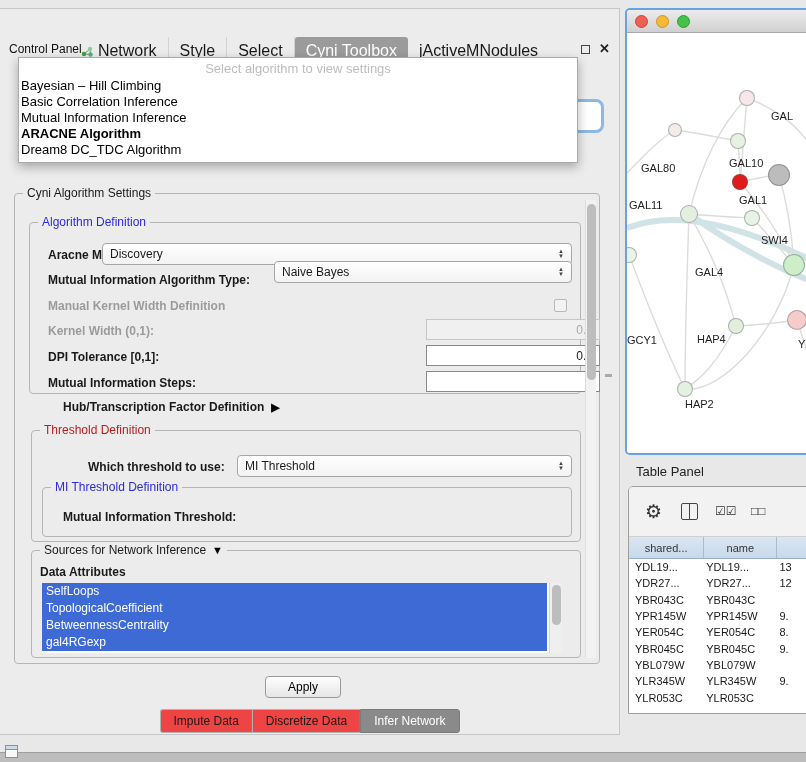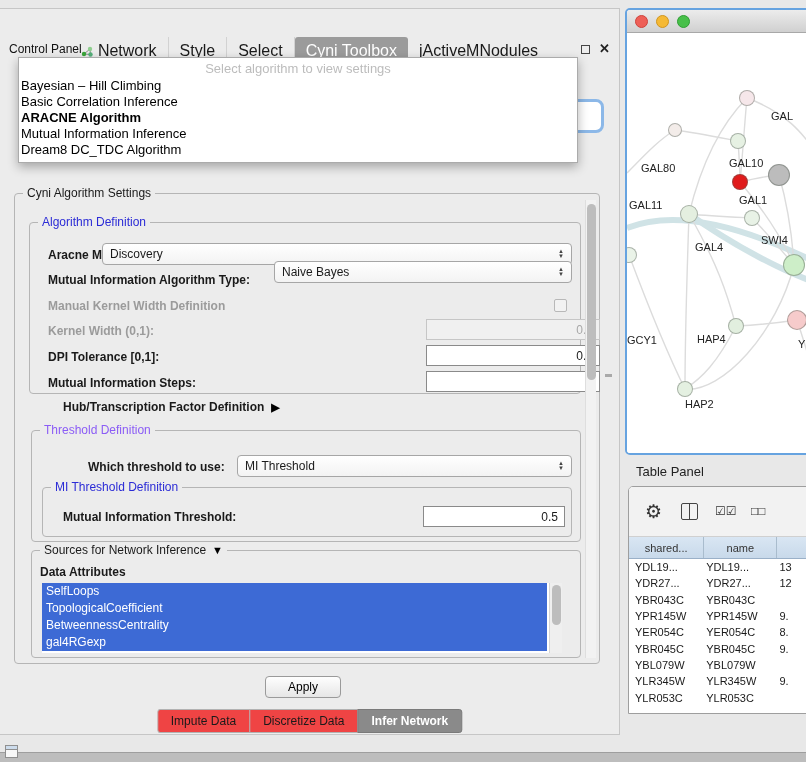--- a/index.html
+++ b/index.html
@@ -24,21 +24,21 @@
   .popup-placeholder { color:#bcbcbc; text-align:center; font-size:13px; height:18px; line-height:18px; }
   .algo-item { font-size:13px; height:16px; line-height:16px; padding-left:2px; color:#000; }
   .algo-item.sel { font-weight:bold; }
 
   .combo-fragment { position:absolute; left:560px; top:90px; width:44px; height:34px; border:3px solid #8cb8e8; border-radius:8px; background:#fff; z-index:1; }
 
   
   .group { position:absolute; border:1px solid #b5b5b5; border-radius:4px; }
   .group-title { position:absolute; top:-8px; left:8px; background:#ececec; padding:0 4px; font-size:12px; white-space:nowrap; }
   .blue-title { color:#2b2bd6; }
-  .green-title { color:#8b5cf6; }
+  .green-title { color:#b91c1c; }
 
   .settings-group { left:14px; top:184px; width:586px; height:471px; }
 
   .algo-def { left:14px; top:28px; width:552px; height:172px; }
   .row-label { position:absolute; font-weight:bold; font-size:12px; white-space:nowrap; }
   .row-label.disabled { color:#9b9b9b; }
   .combo { position:absolute; height:22px; border:1px solid #a6a6a6; border-radius:4px; background:linear-gradient(#ffffff,#f3f3f3); display:flex; align-items:center; padding:0 7px; font-size:12px; }
   .combo-arrows { margin-left:auto; display:flex; flex-direction:column; align-items:center; color:#444; }
   .combo-arrows span { font-size:6px; line-height:5px; }
   .field { position:absolute; height:21px; border:1px solid #8a8a8a; background:#fff; display:flex; align-items:center; justify-content:flex-end; padding:0 6px; font-size:12px; }
@@ -60,21 +60,21 @@
   .attr-thumb { position:absolute; left:2px; top:2px; width:9px; height:40px; background:#bdbdbd; border-radius:5px; }
 
   .settings-scrollbar { position:absolute; right:3px; top:6px; width:11px; height:458px; background:#f2f2f2; border-left:1px solid #dedede; }
   .settings-thumb { position:absolute; left:1px; top:4px; width:9px; height:176px; background:#bdbdbd; border-radius:5px; }
 
   .apply-btn { position:absolute; left:265px; top:667px; width:76px; height:22px; border:1px solid #9a9a9a; border-radius:4px; background:linear-gradient(#fefefe,#e6e6e6); font-size:12px; font-family:"Liberation Sans",sans-serif; }
 
   .bottom-tabs { position:absolute; left:50%; transform:translateX(-50%); top:700px; display:flex; font-size:12px; }
   .b-tab { padding:4px 13px; background:#ef4444; border:1px solid #b2b2b2; border-right:none; color:#1a1a1a; white-space:nowrap; }
   .b-tab:first-child { border-radius:3px 0 0 3px; }
-  .b-tab:last-child { border-right:1px solid #b2b2b2; border-radius:0 3px 3px 0;font-weight:bold; }
+  .b-tab:last-child { border-right:1px solid #b2b2b2; border-radius:0 3px 3px 0; }
   .b-tab.active { background:#8a8a8a; color:#fff; border-color:#7a7a7a; }
 
   .splitter-handle { position:absolute; left:605px; top:374px; width:7px; height:3px; background:#a9a9a9; }
 
   
   .network-window { position:absolute; left:625px; top:8px; width:200px; height:447px; border:2px solid #66a3e0; border-radius:5px 0 0 5px; background:#fff; overflow:hidden; }
   .nw-titlebar { height:23px; background:linear-gradient(#ececec,#d0d0d0); border-bottom:1px solid #a8a8a8; display:flex; align-items:center; padding-left:8px; gap:8px; }
   .light { width:13px; height:13px; border-radius:50%; }
   .light.red { background:#ee5f57; border:1px solid #ce433c; }
   .light.yellow { background:#f5b935; border:1px solid #d0951f; }
@@ -141,22 +141,22 @@
       </div>
     </div>
 
     <div class="combo-fragment"></div>
 
     <div class="algo-popup">
       <div class="popup-placeholder">Select algorithm to view settings</div>
       <div>
           <div class="algo-item">Bayesian – Hill Climbing</div>
           <div class="algo-item">Basic Correlation Inference</div>
+          <div class="algo-item">Mutual Information Inference</div>
           <div class="algo-item sel">ARACNE Algorithm</div>
-          <div class="algo-item">Mutual Information Inference</div>
           <div class="algo-item">Dream8 DC_TDC Algorithm</div>
         </div>
     </div>
 
     <div class="group settings-group">
       <span class="group-title">Cyni Algorithm Settings</span>
 
       <div class="group algo-def">
         <span class="group-title blue-title">Algorithm Definition</span>
 
@@ -210,23 +210,20 @@
           <span>MI Threshold</span>
           <span class="combo-arrows">
               <span>▲</span>
               <span>▼</span>
             </span>
         </div>
 
         <div class="group mi-group">
           <span class="group-title blue-title">MI Threshold Definition</span>
           <span class="row-label" style="left:20px;top:22px">Mutual Information Threshold:</span>
-          <div class="field" style="left:380px;top:18px;width:142px">
-            <span>0.5</span>
-          </div>
         </div>
       </div>
 
       <div class="group sources-group">
         <span class="group-title">
           <span class="sources-title-row">
             <span>Sources for Network Inference</span>
             <span class="tri">▼</span>
           </span>
         </span>
@@ -307,21 +304,21 @@
           <div class="net-node" style="left: 101px; top: 285px; height: 16px; width: 16px; background: rgb(226, 239, 223);"></div>
           <div class="net-node" style="left: 50px; top: 348px; height: 16px; width: 16px; background: rgb(228, 240, 225);"></div>
         </div>
       <div>
           <div class="net-label" style="left: 144px; top: 77px;">GAL</div>
           <div class="net-label" style="left: 14px; top: 129px;">GAL80</div>
           <div class="net-label" style="left: 102px; top: 124px;">GAL10</div>
           <div class="net-label" style="left: 2px; top: 166px;">GAL11</div>
           <div class="net-label" style="left: 112px; top: 161px;">GAL1</div>
           <div class="net-label" style="left: 134px; top: 201px;">SWI4</div>
-          <div class="net-label" style="left: 68px; top: 208px;">GAL4</div>
+          <div class="net-label" style="left: 68px; top: 233px;">GAL4</div>
           <div class="net-label" style="left: 0px; top: 301px;">GCY1</div>
           <div class="net-label" style="left: 70px; top: 300px;">HAP4</div>
           <div class="net-label" style="left: 58px; top: 365px;">HAP2</div>
           <div class="net-label" style="left: 171px; top: 305px;">Y</div>
         </div>
       
     </div>
   </div>
 
   <div class="table-panel-label">Table Panel</div>

